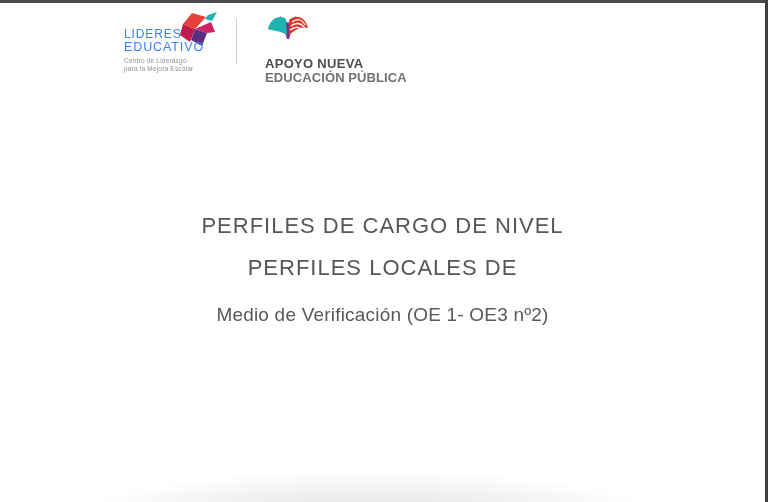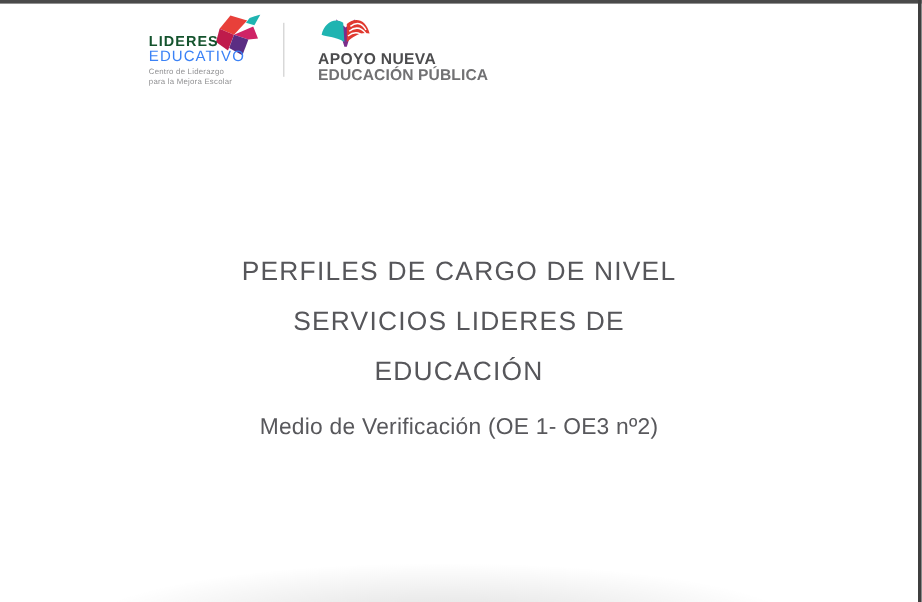--- a/index.html
+++ b/index.html
@@ -30,42 +30,42 @@
 
   
   .header {
     position: absolute; top: 12px; left: 124px;
     display: flex; align-items: flex-start;
   }
   .lideres-block { position: relative; width: 100px; height: 64px; }
   .lideres-pinwheel { position: absolute; left: 56px; top: 0; }
   .lideres-text { position: absolute; left: 0; top: 16px; }
   .lideres-line1 {
-    font-size: 12px; font-weight: bold; letter-spacing: 0.9px;
-    color: #14532d; line-height: 13px;
+    font-size: 12px; font-weight: normal; letter-spacing: 0.9px;
+    color: #3b82f6; line-height: 13px;
   }
   .lideres-line2 {
     font-size: 12.5px; font-weight: 400; letter-spacing: 0.9px;
     color: #3b82f6; line-height: 13px;
   }
   .lideres-tagline {
     font-size: 6.5px; color: #8f8f91; line-height: 7.5px; letter-spacing: 0.2px;
   }
   .lideres-tagline.first { margin-top: 3px; }
 
   .logo-divider {
     width: 1px; height: 45px; background: #cfcfcf;
     margin-left: 12px; margin-top: 7px;
   }
 
   .apoyo-block { margin-left: 28px; position: relative; }
   .apoyo-book { display: block; margin-top: 2px; margin-left: 2px; }
   .apoyo-line1 {
     font-size: 13px; font-weight: bold; color: #4c4c4e;
-    letter-spacing: 0.3px; line-height: 14px; margin-top: 1px;
+    letter-spacing: 0.3px; line-height: 14px; margin-top: 16px;
   }
   .apoyo-line2 {
     font-size: 13px; font-weight: 700; color: #717173;
     letter-spacing: 0.1px; line-height: 13px;
   }
 
   
   .title-block {
     position: absolute; top: 205px; left: 0; right: 3px;
     text-align: center;
@@ -117,20 +117,19 @@
         <path d="M23,16 C28,12 33,13 37,17" stroke="#ffffff" stroke-width="1.2" fill="none"></path>
       </svg>
       <div class="apoyo-line1">APOYO NUEVA</div>
       <div class="apoyo-line2">EDUCACIÓN PÚBLICA</div>
     </div>
 
   </div>
 
   <div class="title-block">
     <div class="title-line">PERFILES DE CARGO DE NIVEL</div>
-    <div class="title-line">SERVICIOS LIDERES DE</div>
-    <div class="title-line">EDUCACIÓN</div>
+    <div class="title-line">PERFILES LOCALES DE</div>
     <div class="subtitle">Medio de Verificación (OE 1- OE3 nº2)</div>
   </div>
 
   <div class="bottom-shadow"></div>
 
 </div>
 
 </body></html>

